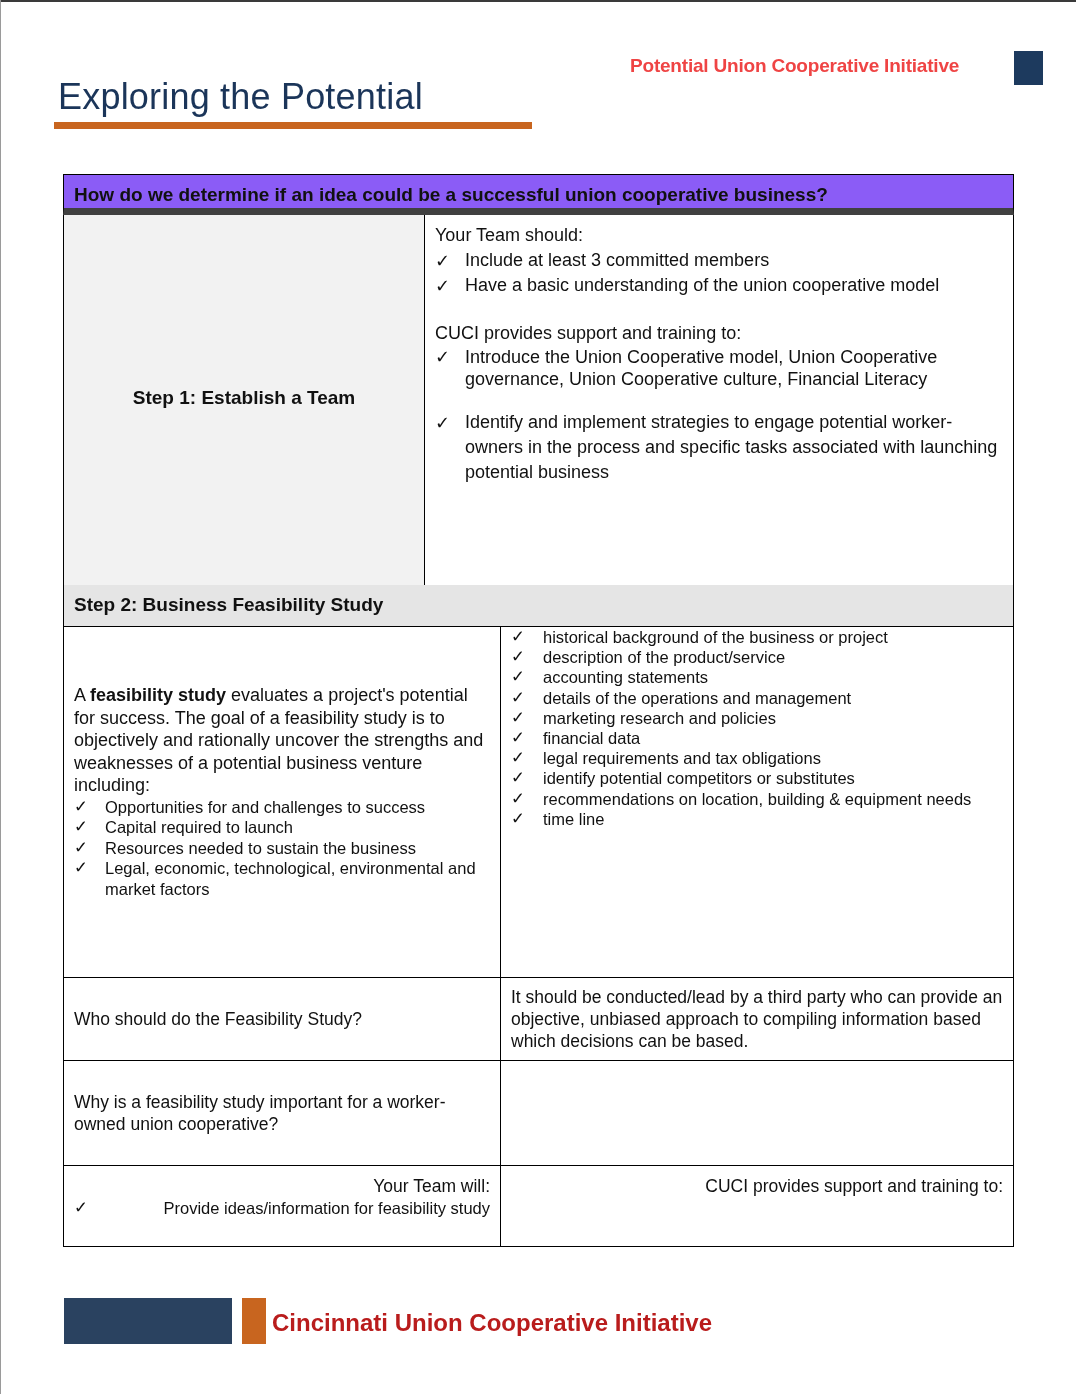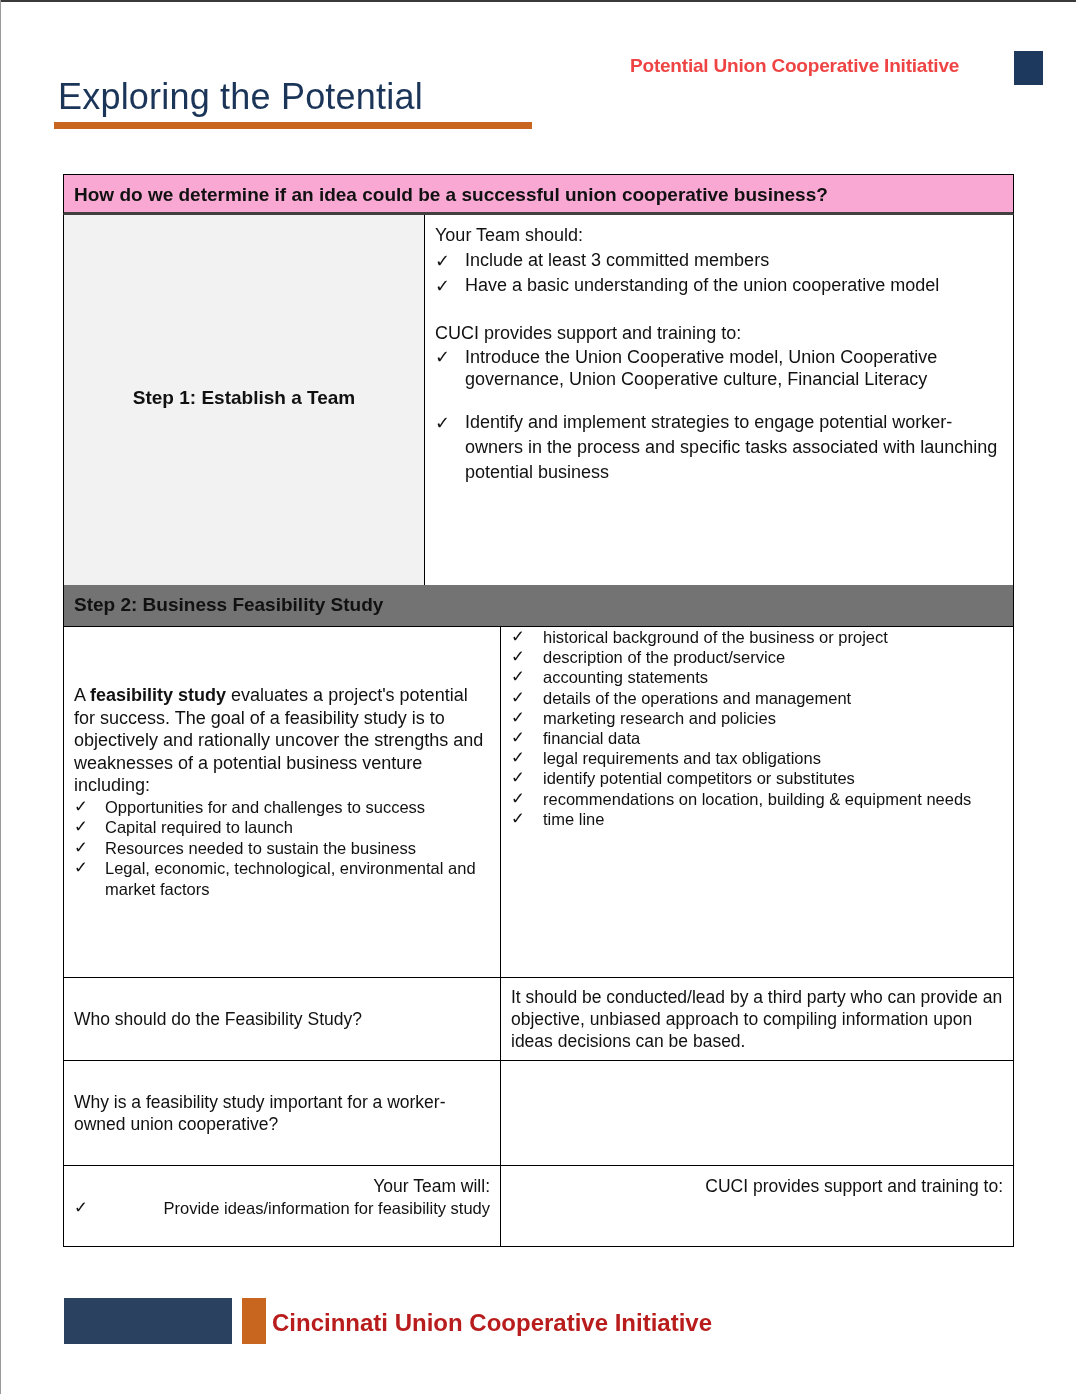--- a/index.html
+++ b/index.html
@@ -10,25 +10,25 @@
     .topbar { position: absolute; left: 0; top: 0; width: 1076px; height: 2px; background: #3a3a3a; }
     .leftedge { position: absolute; left: 0; top: 0; width: 1px; height: 1394px; background: #9a9a9a; }
     .header-right { position: absolute; left: 630px; top: 55px; font-size: 19px; font-weight: bold; color: #ef4444; letter-spacing: -0.2px; }
     .header-block { position: absolute; left: 1014px; top: 51px; width: 29px; height: 34px; background: #1d3a5e; }
     .page-title { position: absolute; left: 58px; top: 76px; font-size: 36px; font-weight: normal; color: #1b3559; letter-spacing: 0.2px; }
     .title-rule { position: absolute; left: 54px; top: 122px; width: 478px; height: 7px; background: #c8651f; }
 
     .doc { position: absolute; left: 63px; top: 174px; width: 951px; }
     .row { display: flex; box-sizing: border-box; border-left: 1px solid #000; border-right: 1px solid #000; }
     .cell { box-sizing: border-box; font-size: 17.5px; line-height: 22px; }
-    .q-head { background: #f9a8d4; border-top: 1px solid #000; border-bottom: 3px solid #404040; height: 41px; padding: 9px 10px; font-weight: bold; font-size: 19px; }
+    .q-head { background: #8b5cf6; border-top: 1px solid #000; border-bottom: 7px solid #404040; height: 41px; padding: 9px 10px; font-weight: bold; font-size: 19px; }
     .step1 { height: 370px; }
     .step1-left { width: 361px; background: #f2f2f2; border-right: 1px solid #000; display: flex; align-items: center; justify-content: center; font-weight: bold; font-size: 19px; padding-bottom: 4px;}
     .step1-right { flex: 1; padding: 8px 10px; font-size: 18px; line-height: 25px; }
-    .step2-head { background: #737373; height: 42px; padding: 9px 10px; font-weight: bold; font-size: 19px; border-bottom: 1px solid #000; }
+    .step2-head { background: #e5e5e5; height: 42px; padding: 9px 10px; font-weight: bold; font-size: 19px; border-bottom: 1px solid #000; }
     .col-l { width: 437px; border-right: 1px solid #000; padding: 0 10px; }
     .col-r { flex: 1; padding: 0 10px; }
     .r-fs { height: 351px; border-bottom: 1px solid #000; }
     .r-who { height: 83px; border-bottom: 1px solid #000; }
     .r-why { height: 105px; border-bottom: 1px solid #000; }
     .r-team { height: 81px; border-bottom: 1px solid #000; text-align: right; }
     .vcenter { display: flex; flex-direction: column; justify-content: center; }
 
     ul.check { list-style: none; margin: 0; padding: 0; }
     ul.check li { position: relative; }
@@ -109,21 +109,21 @@
         <li><span class="chk">✓</span><span>time line</span></li>
       </ul>
     </div>
   </div>
 
   <div class="row r-who">
     <div class="cell col-l vcenter">
         <span>Who should do the Feasibility Study?</span>
       </div>
     <div class="cell col-r vcenter">
-        <span>It should be conducted/lead by a third party who can provide an objective, unbiased approach to compiling information upon ideas decisions can be based.</span>
+        <span>It should be conducted/lead by a third party who can provide an objective, unbiased approach to compiling information based which decisions can be based.</span>
       </div>
   </div>
 
   <div class="row r-why">
     <div class="cell col-l vcenter">
         <span>Why is a feasibility study important for a worker-owned union cooperative?</span>
       </div>
   </div>
 
   <div class="row r-team">

